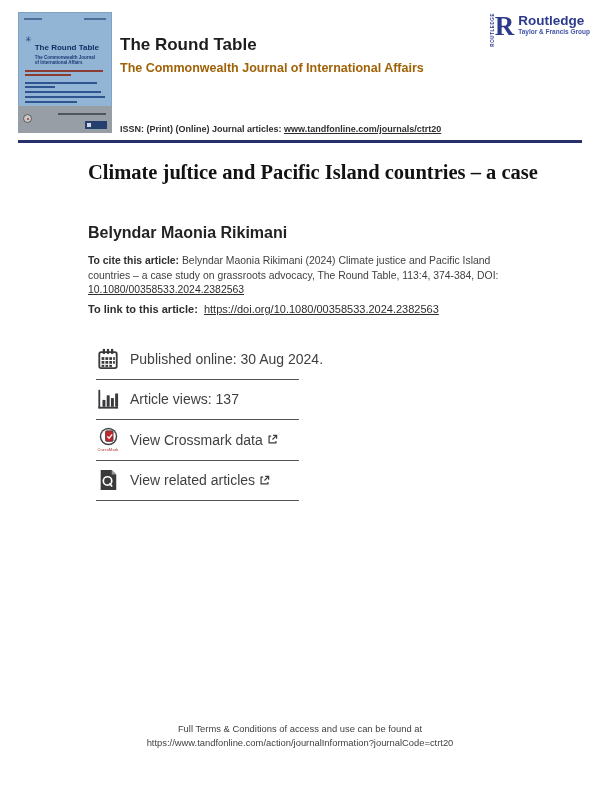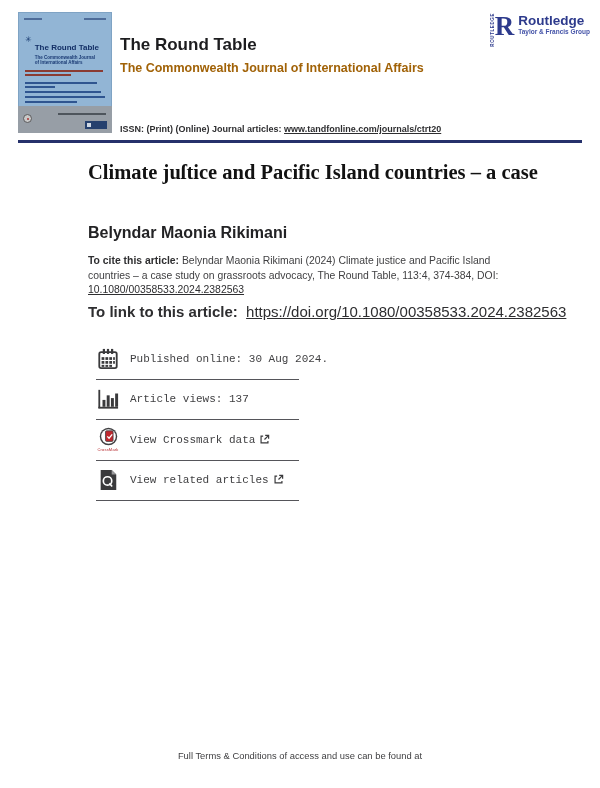--- a/index.html
+++ b/index.html
@@ -37,32 +37,32 @@
 
   .rule { position:absolute; left:18px; top:140px; width:564px; height:3px; background:#26316b; }
 
   
   .atitle { position:absolute; left:88px; top:160px; width:480px; font-family:"Liberation Serif", serif; font-weight:bold; font-size:20.5px; line-height:25px; color:#121212; }
   .atitle span { display:block; }
   .author { position:absolute; left:88px; top:224px; font-size:16px; font-weight:bold; color:#232325; }
 
   .cite { position:absolute; left:88px; top:254px; width:432px; font-size:10.4px; line-height:14.6px; color:#3f3f41; }
   .cite b, .linkline b { font-weight:bold; color:#2e2e30; }
-  .linkline { position:absolute; left:88px; top:303px; font-size:15px; color:#3f3f41; }
+  .linkline { position:absolute; left:88px; top:303px; font-size:11px; color:#3f3f41; }
 
   
   .actions { position:absolute; left:96px; top:339px; width:203px; }
   .arow { display:flex; align-items:center; gap:10px; height:40.5px; border-bottom:1.5px solid #55555a; cursor:pointer; }
   .arow .ic { width:24px; display:flex; flex-direction:column; align-items:center; flex:0 0 24px; }
-  .arow .lbl { font-size:11px; color:#3f3f41; white-space:nowrap; display:flex; gap:4px;font-family:Liberation Mono, monospace; }
+  .arow .lbl { font-size:14px; color:#3f3f41; white-space:nowrap; display:flex; align-items:center; gap:4px; }
   .cm-caption { font-size:4px; color:#b32025; margin-top:1px; letter-spacing:.2px; }
   .extlink svg { display:block; }
 
   
-  .footer { position:absolute; left:0; top:722px; width:600px; text-align:center; font-size:9.4px; line-height:14px; color:#3f3f41;margin-top:27px; }
+  .footer { position:absolute; left:0; top:722px; width:600px; text-align:center; font-size:9.4px; line-height:14px; color:#3f3f41; }
 </style>
 </head>
 <body>
 
 <div class="page">
 
   <div class="cover">
     <div class="tinybar" style="left:6px; top:6px; width:18px;"></div>
     <div class="tinybar" style="right:6px; top:6px; width:22px;"></div>
     <div class="cover-head">
@@ -207,15 +207,16 @@
             <line x1="20.5" y1="3.5" x2="12" y2="12" stroke="#3a3a3c" stroke-width="2.6"></line>
           </svg>
         </span>
       </span>
     </div>
 
   </div>
 
   <div class="footer">
     <div>Full Terms &amp; Conditions of access and use can be found at</div>
+    <div>https://www.tandfonline.com/action/journalInformation?journalCode=ctrt20</div>
   </div>
 
 </div>
 
 </body></html>

